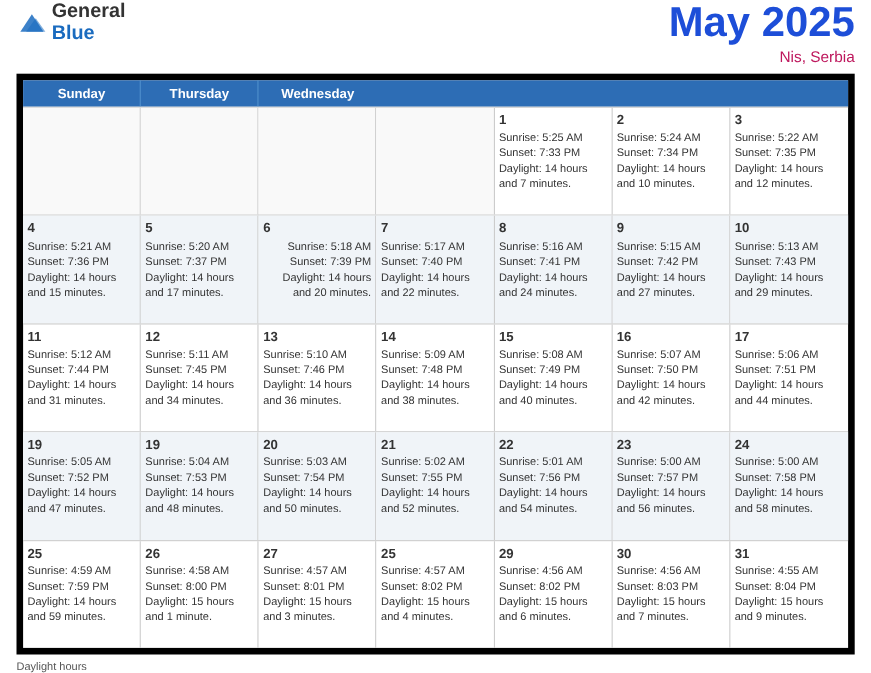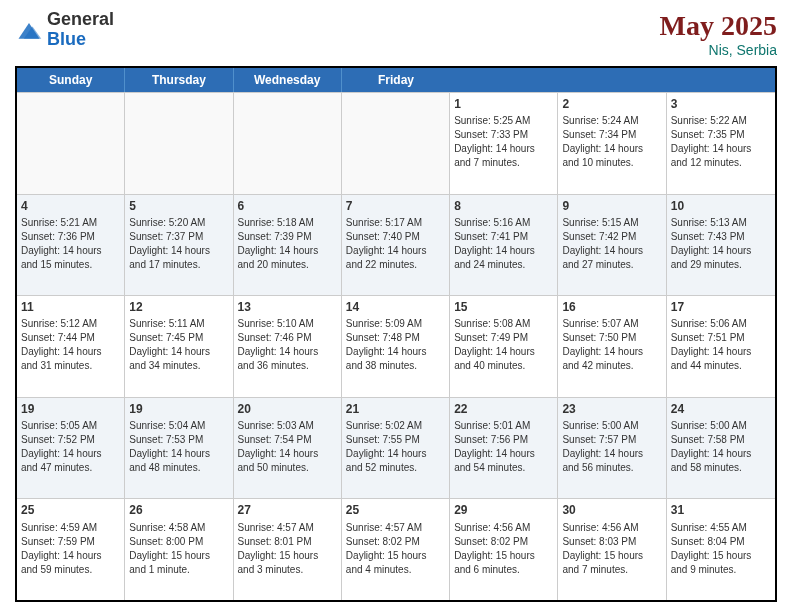--- a/index.html
+++ b/index.html
@@ -6,21 +6,21 @@
     body {
       width: 792px;
       height: 612px;
       font-family: Arial, sans-serif;
       background: #fff;
       overflow: hidden;
     }
     .page {
       width: 792px;
       height: 612px;
-      padding: 10px 15px;
+      padding: 0 15px;
       display: flex;
       flex-direction: column;
     }
     .header {
       display: flex;
       justify-content: space-between;
       align-items: flex-start;
       margin-bottom: 8px;
     }
     .logo {
@@ -36,34 +36,33 @@
     .logo-general { color: #333; }
     .logo-blue { color: #1a6bbf; }
     .logo-icon {
       width: 28px;
       height: 28px;
     }
     .title-block {
       text-align: right;
     }
     .title-month {
-      font-size: 28px;
+      font-size: 38px;
       font-weight: bold;
-      color: #7f1d1d;
-      font-family: Liberation Serif, serif;
+      color: #1d4ed8;
     }
     .title-location {
       font-size: 14px;
-      color: #0f766e;
+      color: #be185d;
     }
     .calendar {
       flex: 1;
       display: flex;
       flex-direction: column;
-      border: 2px solid #000000;
+      border: 6px solid #000000;
     }
     .cal-header {
       display: grid;
       grid-template-columns: repeat(7, 1fr);
       background: #2d6db5;
     }
     .cal-header-cell {
       color: #fff;
       font-size: 12px;
       font-weight: bold;
@@ -130,21 +129,20 @@
       <div class="title-month">May 2025</div>
       <div class="title-location">Nis, Serbia</div>
     </div>
   </div>
 
   <div class="calendar">
     <div class="cal-header">
     <div class="cal-header-cell">Sunday</div>
         <div class="cal-header-cell">Thursday</div>
         <div class="cal-header-cell">Wednesday</div>
-        <div class="cal-header-cell">Friday</div>
       </div>
     <div class="cal-body">
     <div class="cal-week">
           <div class="cal-cell empty"></div>
           <div class="cal-cell empty"></div>
           <div class="cal-cell empty"></div>
           <div class="cal-cell empty"></div>
           <div class="cal-cell">
             <span class="day-num">1</span>
             <div class="cell-info" style="white-space: pre-line;">Sunrise: 5:25 AM
@@ -177,21 +175,21 @@
           </div>
           <div class="cal-cell shaded">
             <span class="day-num">5</span>
             <div class="cell-info" style="white-space: pre-line;">Sunrise: 5:20 AM
 Sunset: 7:37 PM
 Daylight: 14 hours
 and 17 minutes.</div>
           </div>
           <div class="cal-cell shaded">
             <span class="day-num">6</span>
-            <div class="cell-info" style="white-space: pre-line;">Sunrise: 5:18 AM
+            <div class="cell-info" style="white-space: pre-line; text-align: right;">Sunrise: 5:18 AM
 Sunset: 7:39 PM
 Daylight: 14 hours
 and 20 minutes.</div>
           </div>
           <div class="cal-cell shaded">
             <span class="day-num">7</span>
             <div class="cell-info" style="white-space: pre-line;">Sunrise: 5:17 AM
 Sunset: 7:40 PM
 Daylight: 14 hours
 and 22 minutes.</div>
@@ -367,13 +365,16 @@
             <span class="day-num">31</span>
             <div class="cell-info" style="white-space: pre-line;">Sunrise: 4:55 AM
 Sunset: 8:04 PM
 Daylight: 15 hours
 and 9 minutes.</div>
           </div>
         </div>
       </div>
   </div>
 
+  <div class="footer">
+    <span>Daylight hours</span>
+  </div>
 </div>
 
 </body></html>

